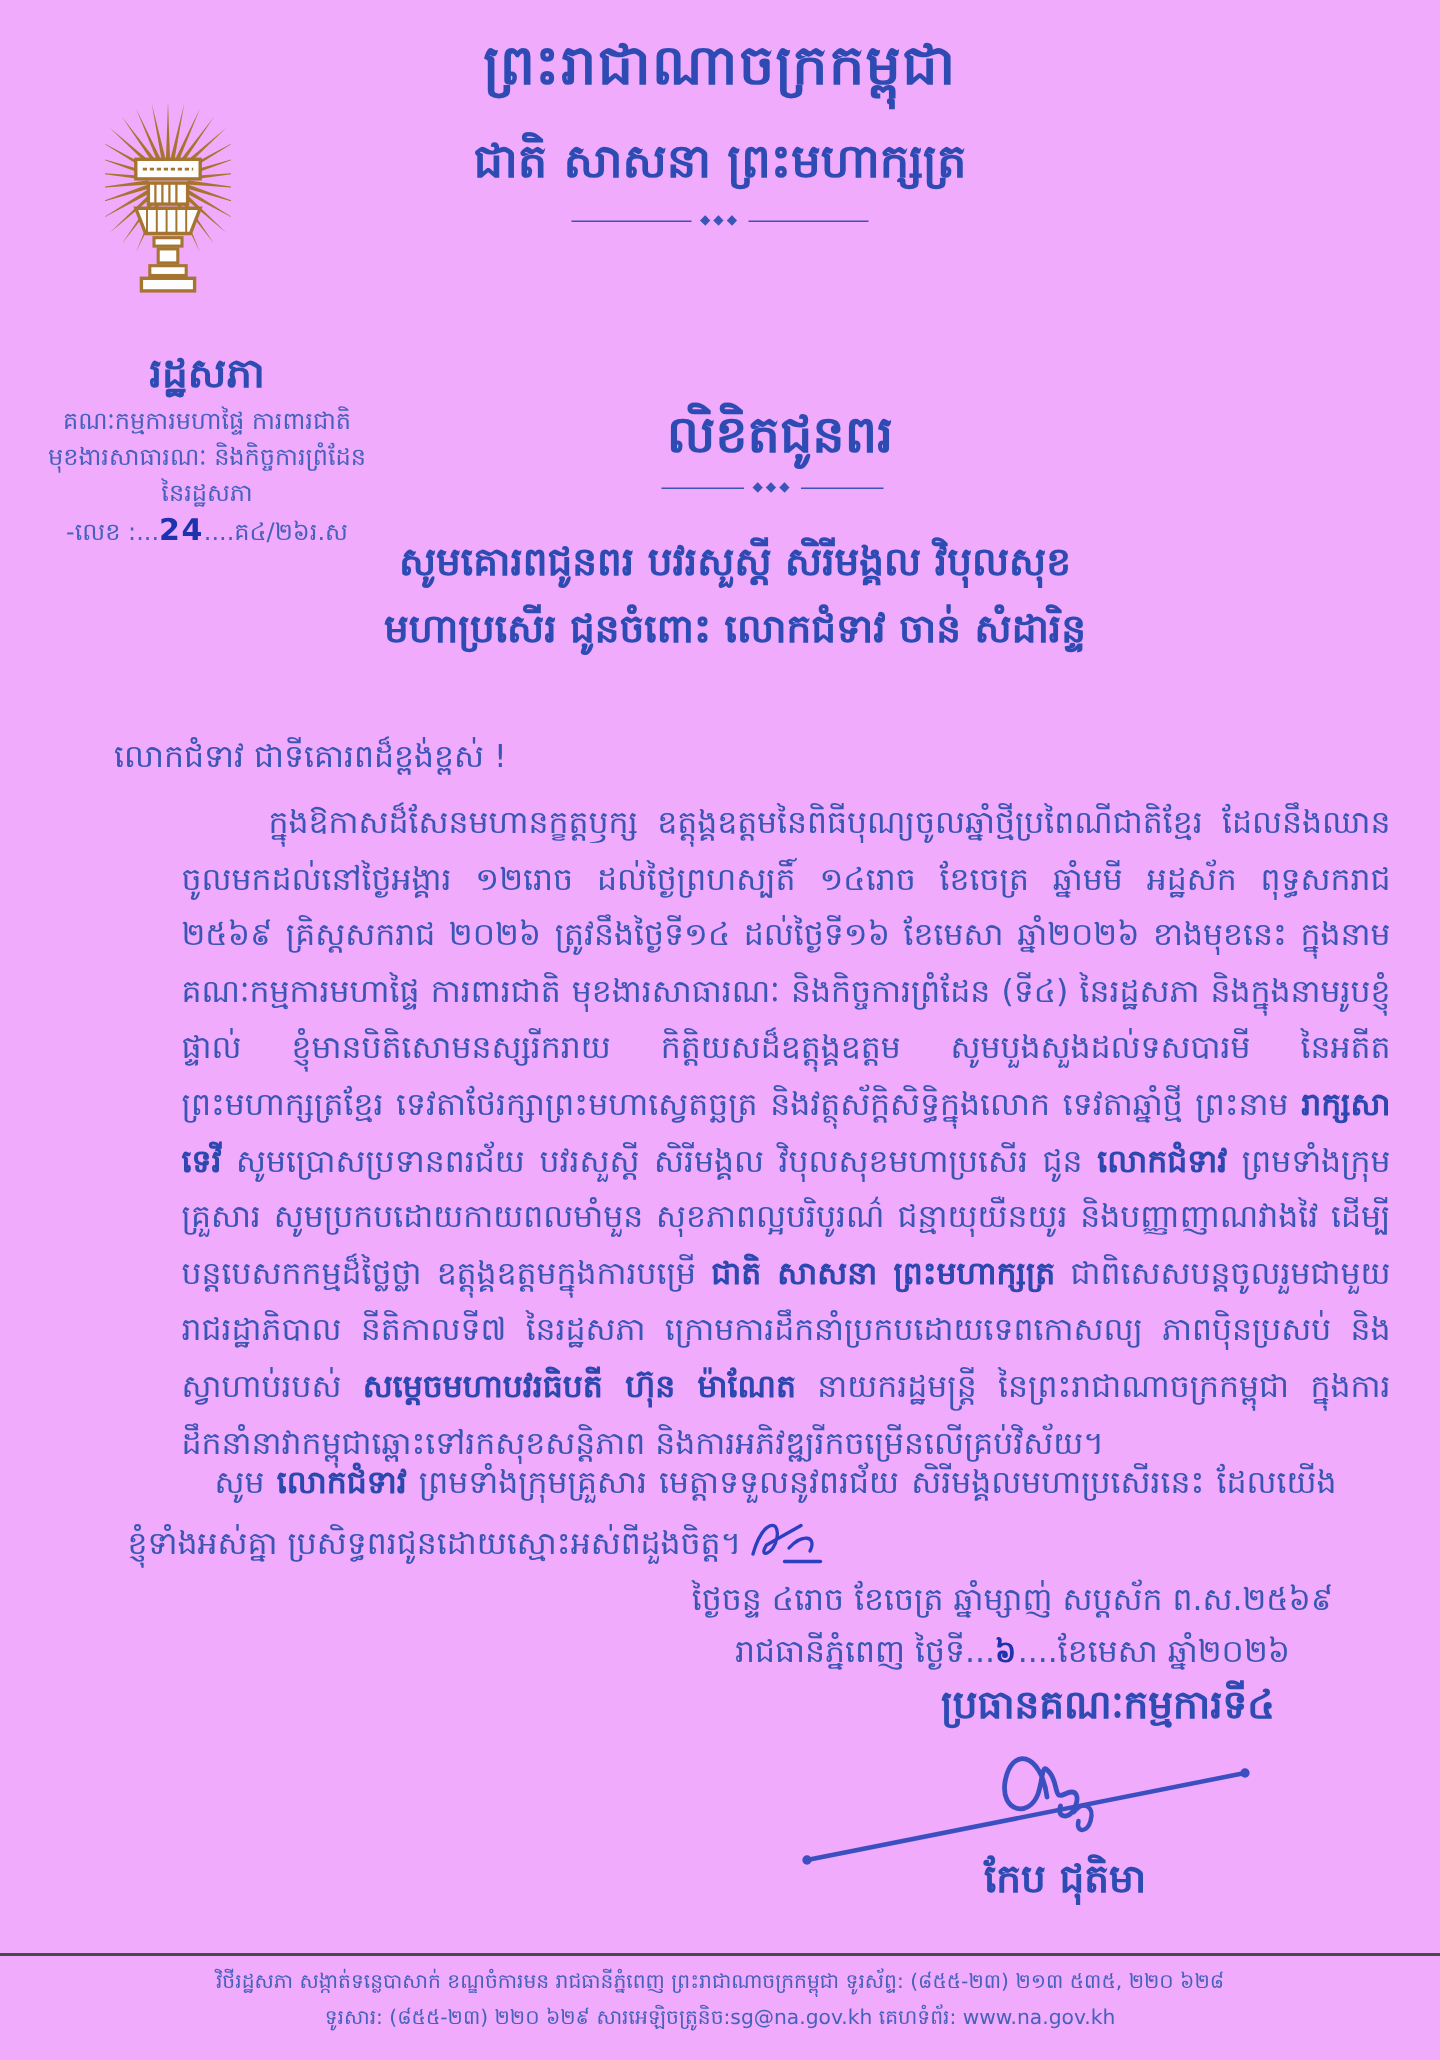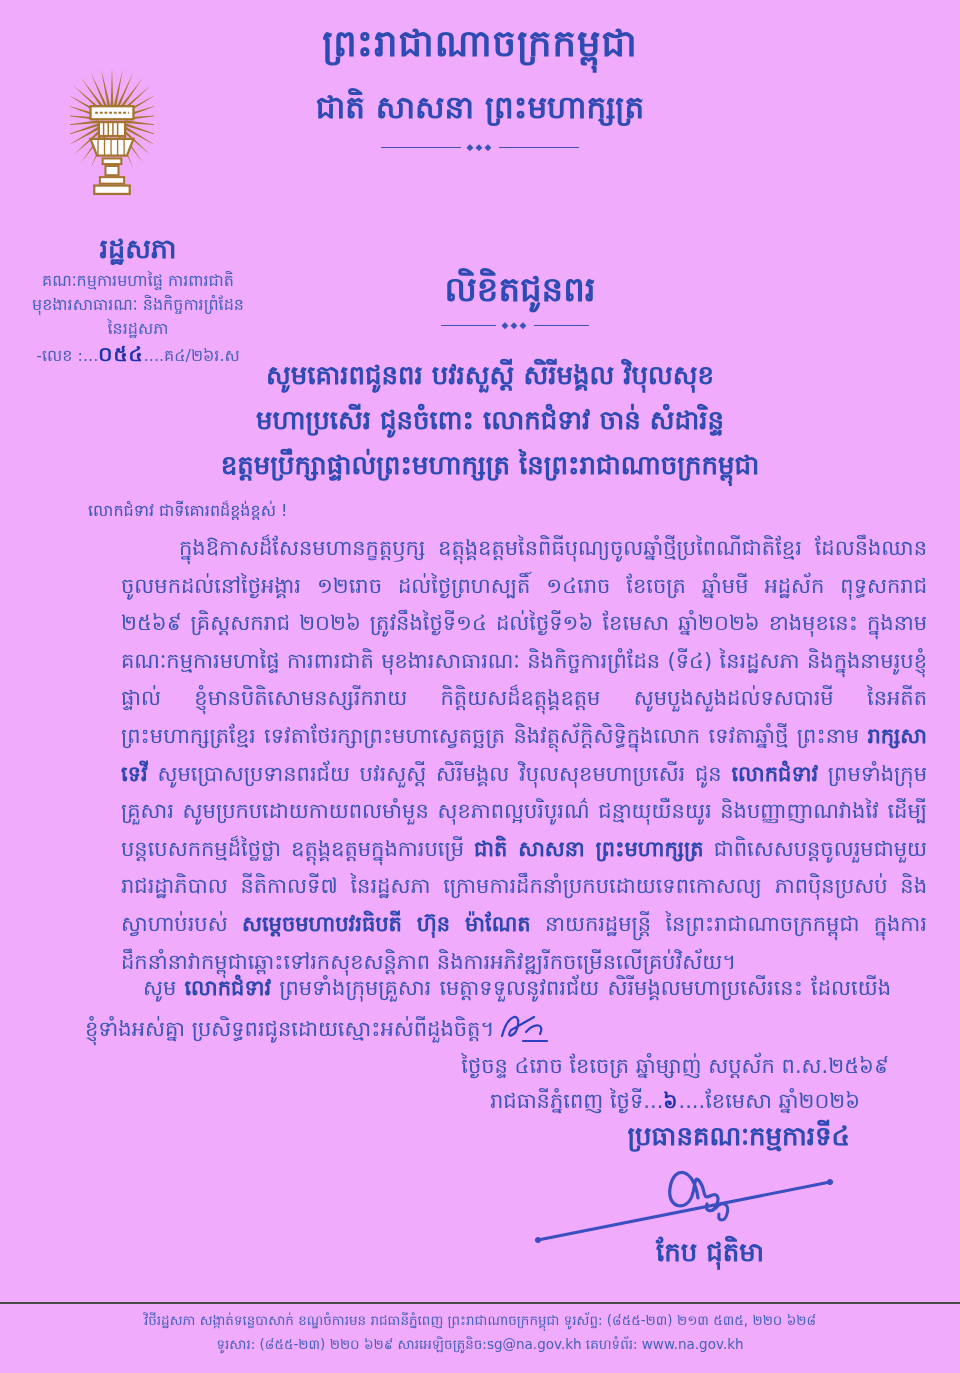--- a/index.html
+++ b/index.html
@@ -28,21 +28,21 @@
   .lh-sub  { left:8px; width:260px; text-align:center; font-size:16px; color:#4561bd; }
   .lh-ref  { top:341px; left:8px; width:260px; text-align:center; font-size:16px; color:#4561bd; white-space:nowrap; }
   .hand    { font-weight:bold; color:#1d33ae; font-size:20px; letter-spacing:1px; }
 
   .doc-title { top:268px; left:240px; width:560px; text-align:center; font-size:34px; font-weight:bold; color:#2e4bb4; }
   .title-div { top:320px; left:405px; width:220px; }
   .title-div.orn-divider::before, .title-div.orn-divider::after { flex-basis:55px; }
 
   .address { top:353px; left:80px; width:820px; text-align:center; font-size:26px; font-weight:bold; color:#2e4bb4; line-height:45px; }
 
-  .salutation { top:490px; left:88px; font-size:16px; color:#3a55b6;margin-top:10px; }
+  .salutation { top:490px; left:76px; font-size:21px; color:#3a55b6; }
 
   .bodytext { left:85px; width:806px; font-size:21px; line-height:37.6px; text-align:justify; color:#3a55b6; }
   .p1 { top:530px;margin-left:36px; }
   .p2 { top:970px; }
   .indent { display:inline-block; width:58px; }
   .bld { font-weight:bold; color:#2c47af; }
 
   .paraph { vertical-align:-10px; margin-left:2px; }
 
   .date1 { top:1052px; left:440px; width:470px; text-align:center; font-size:21px; }
@@ -111,32 +111,31 @@
       <rect x="32" y="123" width="26" height="7" stroke-width="2.2"></rect>
       <rect x="26" y="132" width="38" height="9" stroke-width="2.4"></rect>
     </g>
   </svg>
 
   <div class="abs lh-inst">រដ្ឋសភា</div>
   <div class="abs lh-sub lh-sub1">គណៈកម្មការមហាផ្ទៃ ការពារជាតិ</div>
   <div class="abs lh-sub lh-sub2">មុខងារសាធារណៈ និងកិច្ចការព្រំដែន</div>
   <div class="abs lh-sub lh-sub3">នៃរដ្ឋសភា</div>
   <div class="abs lh-ref">
-    <span>-លេខ :...</span><span class="hand">០៥៤</span><span>....គ៤/២៦រ.ស</span>
+    <span>-លេខ :...</span><span class="hand">24</span><span>....គ៤/២៦រ.ស</span>
   </div>
 
   <div class="abs doc-title">លិខិតជូនពរ</div>
   <div class="abs title-div orn-divider">
     <span class="orn">◆◆◆</span>
   </div>
 
   <div class="abs address">
     <div>សូមគោរពជូនពរ បវរសួស្ដី សិរីមង្គល វិបុលសុខ</div>
     <div>មហាប្រសើរ ជូនចំពោះ លោកជំទាវ ចាន់ សំដារិន្ទ</div>
-    <div>ឧត្តមប្រឹក្សាផ្ទាល់ព្រះមហាក្សត្រ នៃព្រះរាជាណាចក្រកម្ពុជា</div>
   </div>
 
   <div class="abs salutation">លោកជំទាវ ជាទីគោរពដ៏ខ្ពង់ខ្ពស់ !</div>
 
   <p class="abs bodytext p1"><span class="indent"></span><span>ក្នុងឱកាសដ៏សែនមហានក្ខត្តឫក្ស ឧត្តុង្គឧត្តមនៃពិធីបុណ្យចូលឆ្នាំថ្មីប្រពៃណីជាតិខ្មែរ ដែលនឹងឈានចូលមកដល់នៅថ្ងៃអង្គារ ១២រោច ដល់ថ្ងៃព្រហស្បតិ៍ ១៤រោច ខែចេត្រ ឆ្នាំមមី អដ្ឋស័ក ពុទ្ធសករាជ ២៥៦៩ គ្រិស្ដសករាជ ២០២៦ ត្រូវនឹងថ្ងៃទី១៤ ដល់ថ្ងៃទី១៦ ខែមេសា ឆ្នាំ២០២៦ ខាងមុខនេះ ក្នុងនាមគណៈកម្មការមហាផ្ទៃ ការពារជាតិ មុខងារសាធារណៈ និងកិច្ចការព្រំដែន (ទី៤) នៃរដ្ឋសភា និងក្នុងនាមរូបខ្ញុំផ្ទាល់ ខ្ញុំមានបិតិសោមនស្សរីករាយ កិត្តិយសដ៏ឧត្តុង្គឧត្តម សូមបួងសួងដល់ទសបារមី នៃអតីតព្រះមហាក្សត្រខ្មែរ ទេវតាថែរក្សាព្រះមហាស្វេតច្ឆត្រ និងវត្ថុស័ក្ដិសិទ្ធិក្នុងលោក ទេវតាឆ្នាំថ្មី ព្រះនាម </span><span class="bld">រាក្សសាទេវី</span><span> សូមប្រោសប្រទានពរជ័យ បវរសួស្ដី សិរីមង្គល វិបុលសុខមហាប្រសើរ ជូន </span><span class="bld">លោកជំទាវ</span><span> ព្រមទាំងក្រុមគ្រួសារ សូមប្រកបដោយកាយពលមាំមួន សុខភាពល្អបរិបូរណ៌ ជន្មាយុយឺនយូរ និងបញ្ញាញាណវាងវៃ ដើម្បីបន្តបេសកកម្មដ៏ថ្លៃថ្លា ឧត្តុង្គឧត្តមក្នុងការបម្រើ </span><span class="bld">ជាតិ សាសនា ព្រះមហាក្សត្រ</span><span> ជាពិសេសបន្តចូលរួមជាមួយរាជរដ្ឋាភិបាល នីតិកាលទី៧ នៃរដ្ឋសភា ក្រោមការដឹកនាំប្រកបដោយទេពកោសល្យ ភាពប៉ិនប្រសប់ និងស្វាហាប់របស់ </span><span class="bld">សម្ដេចមហាបវរធិបតី ហ៊ុន ម៉ាណែត</span><span> នាយករដ្ឋមន្ត្រី នៃព្រះរាជាណាចក្រកម្ពុជា ក្នុងការដឹកនាំនាវាកម្ពុជាឆ្ពោះទៅរកសុខសន្តិភាព និងការអភិវឌ្ឍរីកចម្រើនលើគ្រប់វិស័យ។</span></p>
 
   <p class="abs bodytext p2"><span class="indent"></span><span>សូម </span><span class="bld">លោកជំទាវ</span><span> ព្រមទាំងក្រុមគ្រួសារ មេត្តាទទួលនូវពរជ័យ សិរីមង្គលមហាប្រសើរនេះ ដែលយើងខ្ញុំទាំងអស់គ្នា ប្រសិទ្ធពរជូនដោយស្មោះអស់ពីដួងចិត្ត។</span><svg class="paraph" width="56" height="38" viewBox="0 0 56 38">
         <g stroke="#2b3fc0" stroke-width="2.2" fill="none" stroke-linecap="round">
           <path d="M6,28 C12,6 24,4 22,17 C20,29 9,31 15,22 L38,9"></path>
           <path d="M30,24 C39,14 49,16 44,26"></path>

